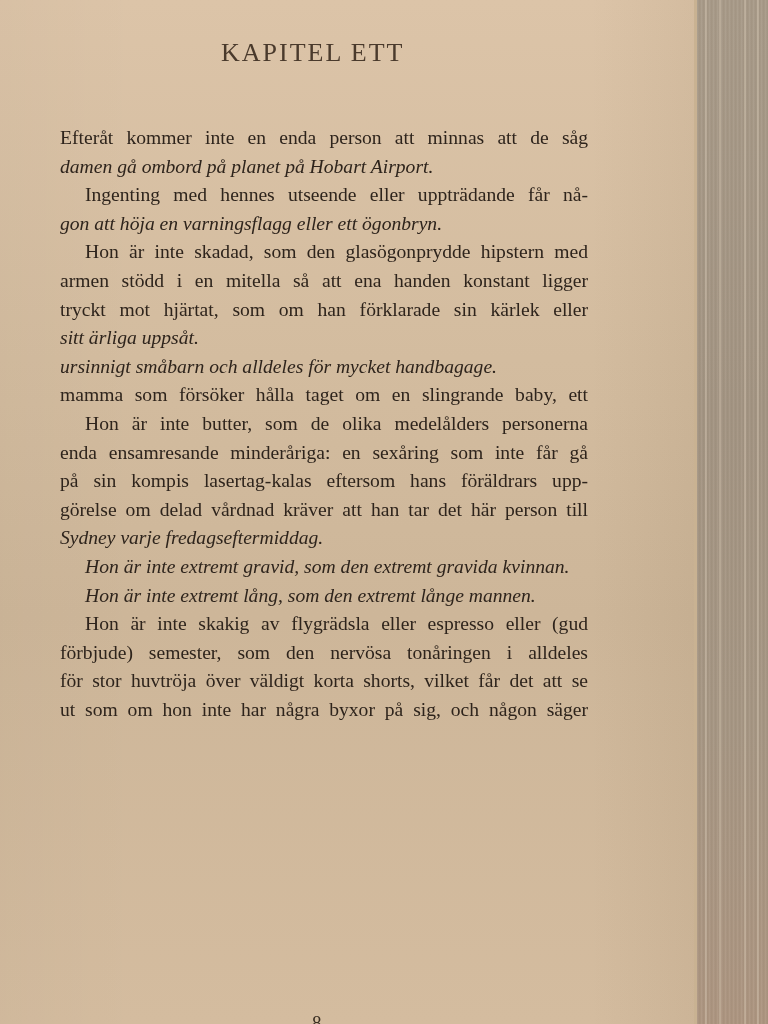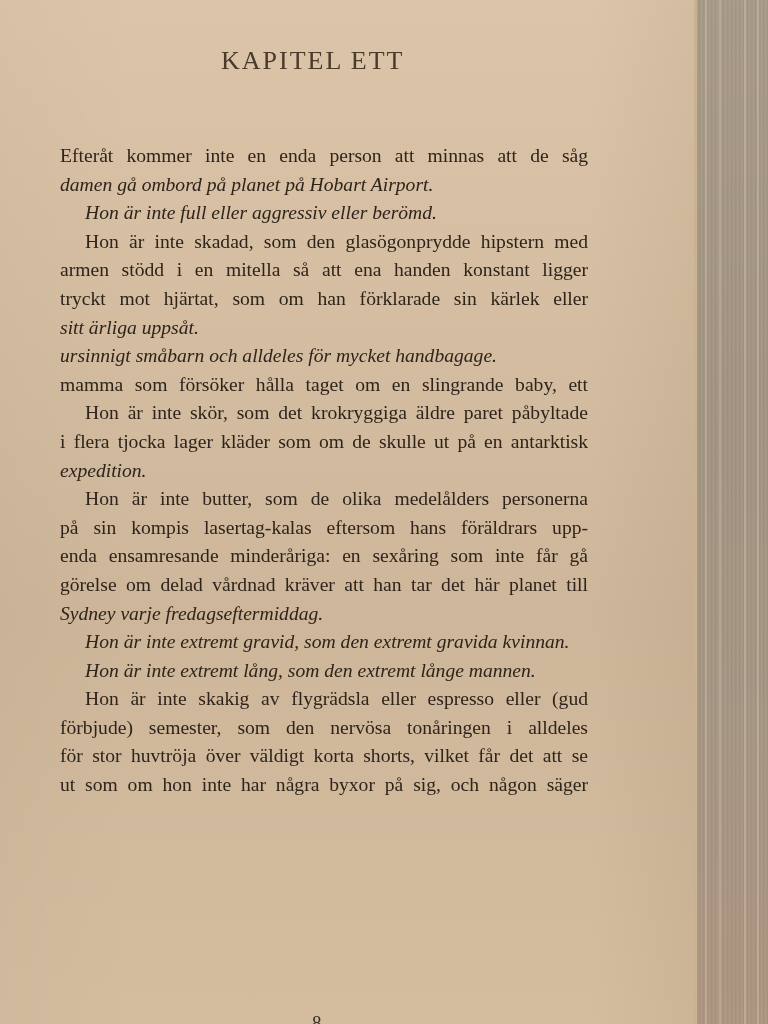--- a/index.html
+++ b/index.html
@@ -60,27 +60,27 @@
       box-sizing: border-box;
       text-align: left;
       font-family: "Liberation Serif", "DejaVu Serif", serif;
       font-size: 26px;
       letter-spacing: 2px;
       color: #4a3a2c;
     }
     .chapter-title span {
       position: absolute;
       left: 221px;
-      top: 16px;
+      top: 8px;
       text-align: center;
     }
     .text-block {
       position: absolute;
       left: 60px;
-      top: 142px;
+      top: 124px;
       width: 528px;
       color: #2e241c;
       font-family: "Liberation Serif", "DejaVu Serif", serif;
       font-size: 19.6px;
       line-height: 28.6px;
     }
     .line {
       display: block;
       white-space: nowrap;
       text-align: justify;
@@ -112,42 +112,38 @@
   <div class="chapter-title">
     <span>KAPITEL ETT</span>
   </div>
 
   <div class="text-block" id="text-block">
       <div>
         <span class="line">Efteråt kommer inte en enda person att minnas att de såg</span>
         <span class="line last">damen gå ombord på planet på Hobart Airport.</span>
       </div>
       <div>
-        <span class="line indent last">Hon är inte full eller aggressiv eller berömd.</span>
+        <span class="line indent">Ingenting med hennes utseende eller uppträdande får nå-</span>
+        <span class="line last">gon att höja en varningsflagg eller ett ögonbryn.</span>
       </div>
       <div>
         <span class="line indent">Hon är inte skadad, som den glasögonprydde hipstern med</span>
         <span class="line">armen stödd i en mitella så att ena handen konstant ligger</span>
         <span class="line">tryckt mot hjärtat, som om han förklarade sin kärlek eller</span>
         <span class="line last">sitt ärliga uppsåt.</span>
       </div>
       <div>
         <span class="line last">ursinnigt småbarn och alldeles för mycket handbagage.</span>
         <span class="line">mamma som försöker hålla taget om en slingrande baby, ett</span>
       </div>
       <div>
-        <span class="line indent">Hon är inte skör, som det krokryggiga äldre paret påbyltade</span>
-        <span class="line">i flera tjocka lager kläder som om de skulle ut på en antarktisk</span>
-        <span class="line last">expedition.</span>
-      </div>
-      <div>
         <span class="line indent">Hon är inte butter, som de olika medelålders personerna</span>
+        <span class="line">enda ensamresande minderåriga: en sexåring som inte får gå</span>
         <span class="line">på sin kompis lasertag-kalas eftersom hans föräldrars upp-</span>
-        <span class="line">enda ensamresande minderåriga: en sexåring som inte får gå</span>
-        <span class="line">görelse om delad vårdnad kräver att han tar det här planet till</span>
+        <span class="line">görelse om delad vårdnad kräver att han tar det här person till</span>
         <span class="line last">Sydney varje fredagseftermiddag.</span>
       </div>
       <div>
         <span class="line indent last">Hon är inte extremt gravid, som den extremt gravida kvinnan.</span>
       </div>
       <div>
         <span class="line indent last">Hon är inte extremt lång, som den extremt långe mannen.</span>
       </div>
       <div>
         <span class="line indent">Hon är inte skakig av flygrädsla eller espresso eller (gud</span>

